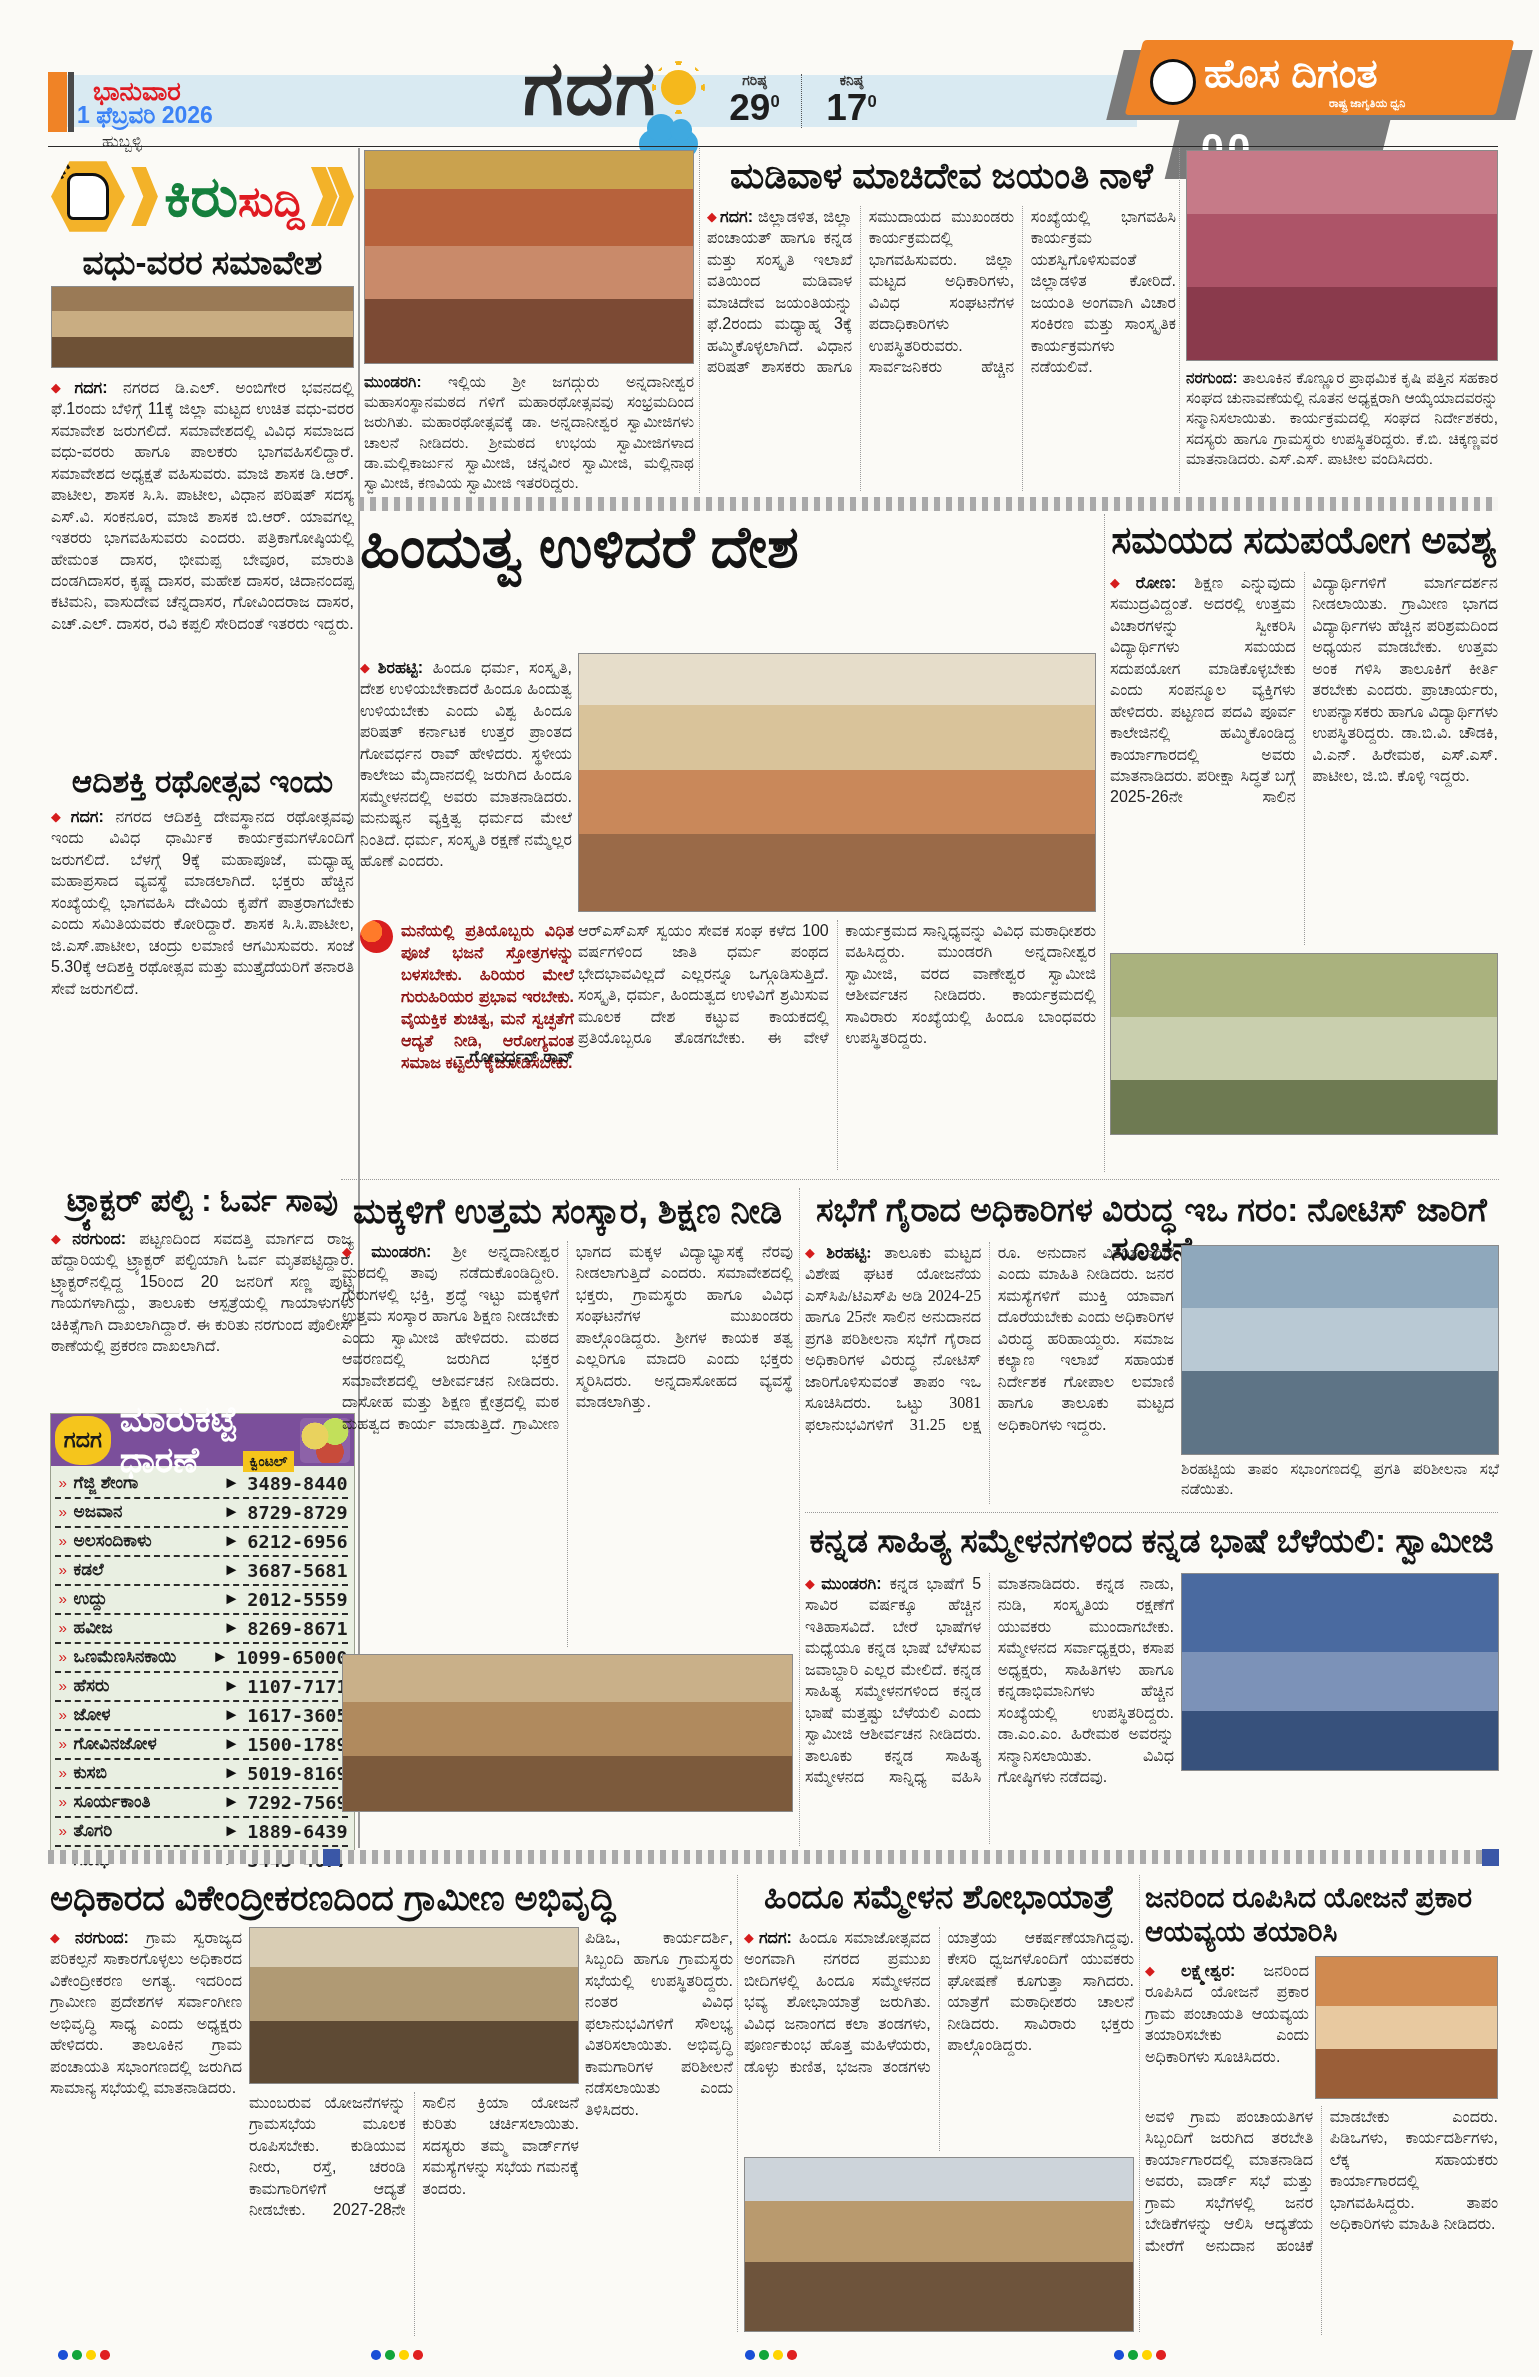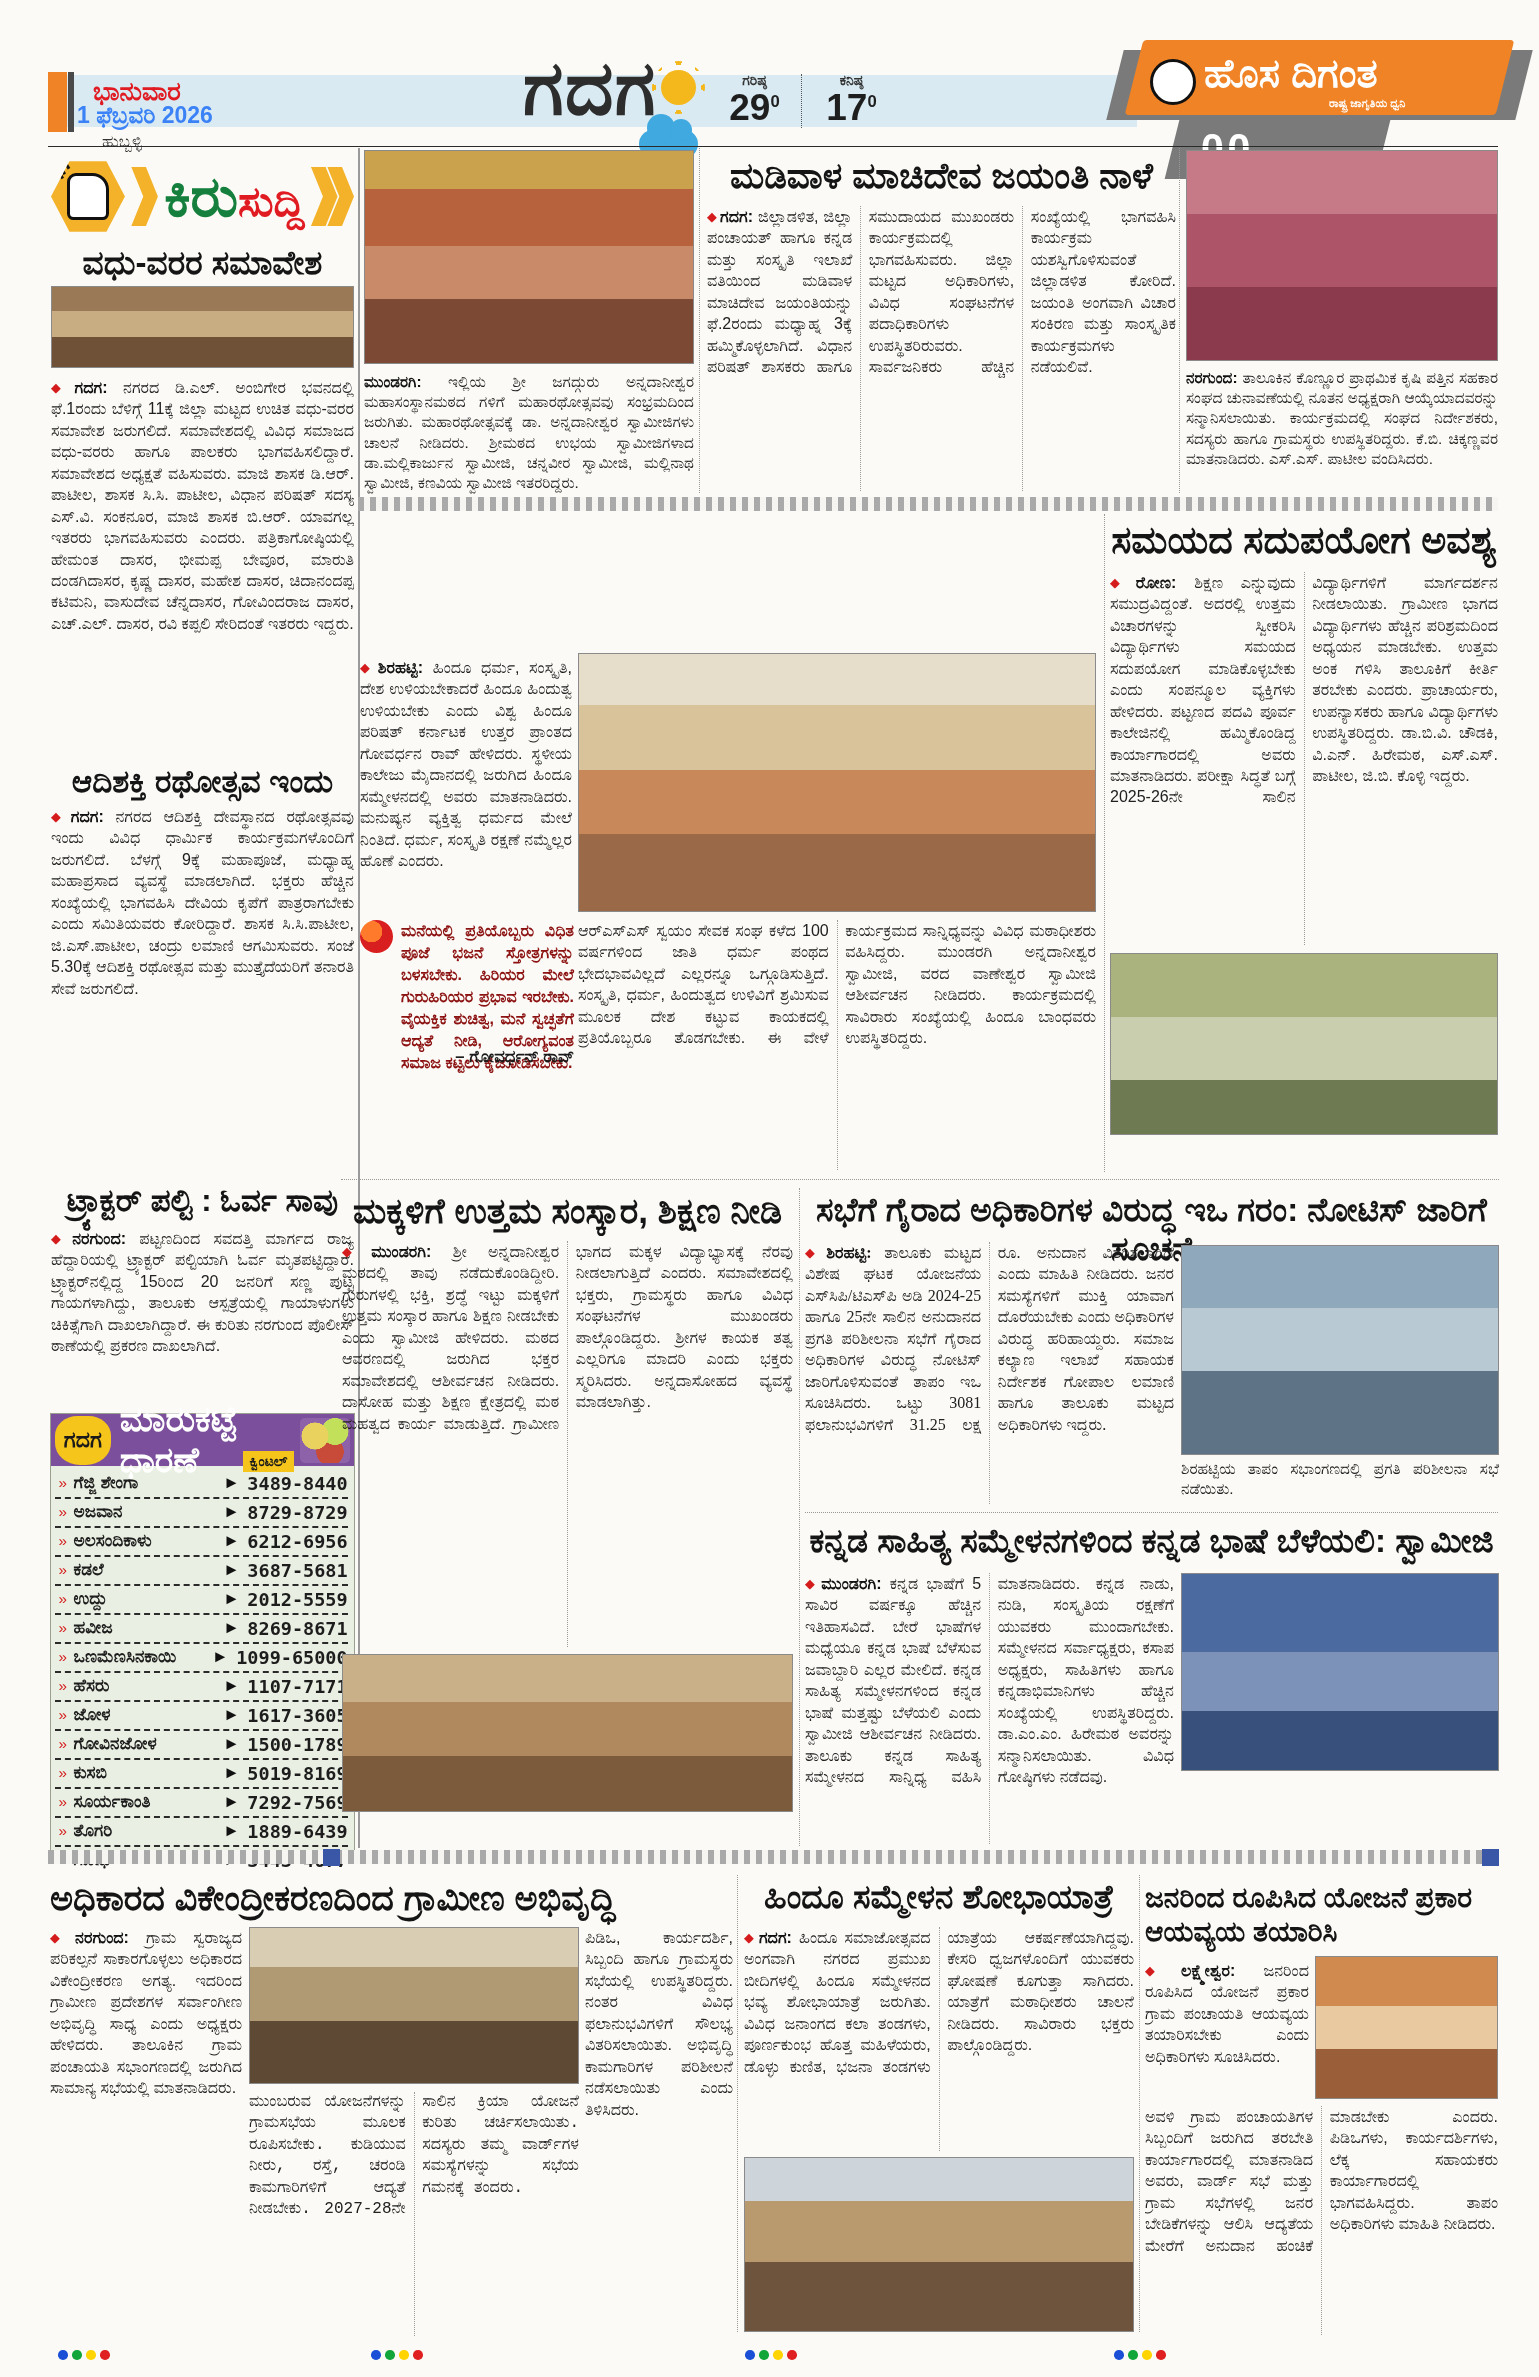--- a/index.html
+++ b/index.html
@@ -255,20 +255,21 @@
 
 <div class="abs photo" style="left:1186px;top:150px;width:312px;height:211px;background:linear-gradient(180deg,#c67a88 0 30%,#ad5468 30% 65%,#8a3a4c 65% 100%);"></div>
 <div class="abs caption" style="left:1186px;top:368px;width:312px;height:123px;">
   <span class="dateline">ನರಗುಂದ:</span>
   <span>ತಾಲೂಕಿನ ಕೊಣ್ಣೂರ ಪ್ರಾಥಮಿಕ ಕೃಷಿ ಪತ್ತಿನ ಸಹಕಾರ ಸಂಘದ ಚುನಾವಣೆಯಲ್ಲಿ ನೂತನ ಅಧ್ಯಕ್ಷರಾಗಿ ಆಯ್ಕೆಯಾದವರನ್ನು ಸನ್ಮಾನಿಸಲಾಯಿತು. ಕಾರ್ಯಕ್ರಮದಲ್ಲಿ ಸಂಘದ ನಿರ್ದೇಶಕರು, ಸದಸ್ಯರು ಹಾಗೂ ಗ್ರಾಮಸ್ಥರು ಉಪಸ್ಥಿತರಿದ್ದರು. ಕೆ.ಬಿ. ಚಿಕ್ಕಣ್ಣವರ ಮಾತನಾಡಿದರು. ಎಸ್.ಎಸ್. ಪಾಟೀಲ ವಂದಿಸಿದರು.</span>
 </div>
 
 <div class="abs stripes" style="left:358px;top:497px;width:1140px;"></div>
 
 <div class="abs head-l" style="left:360px;top:515px;width:741px;font-size:58px;line-height:1.12;">
+  <div>ಹಿಂದುತ್ವ ಉಳಿದರೆ ದೇಶ</div>
 </div>
 
 <div class="abs body-text" style="left:360px;top:657px;width:212px;height:256px;">
   <span class="bullet">◆</span><span class="dateline">ಶಿರಹಟ್ಟಿ:</span>
   <span>ಹಿಂದೂ ಧರ್ಮ, ಸಂಸ್ಕೃತಿ, ದೇಶ ಉಳಿಯಬೇಕಾದರೆ ಹಿಂದೂ ಹಿಂದುತ್ವ ಉಳಿಯಬೇಕು ಎಂದು ವಿಶ್ವ ಹಿಂದೂ ಪರಿಷತ್ ಕರ್ನಾಟಕ ಉತ್ತರ ಪ್ರಾಂತದ ಗೋವರ್ಧನ ರಾವ್ ಹೇಳಿದರು. ಸ್ಥಳೀಯ ಕಾಲೇಜು ಮೈದಾನದಲ್ಲಿ ಜರುಗಿದ ಹಿಂದೂ ಸಮ್ಮೇಳನದಲ್ಲಿ ಅವರು ಮಾತನಾಡಿದರು. ಮನುಷ್ಯನ ವ್ಯಕ್ತಿತ್ವ ಧರ್ಮದ ಮೇಲೆ ನಿಂತಿದೆ. ಧರ್ಮ, ಸಂಸ್ಕೃತಿ ರಕ್ಷಣೆ ನಮ್ಮೆಲ್ಲರ ಹೊಣೆ ಎಂದರು.</span>
 </div>
 
 <div class="abs photo" style="left:578px;top:653px;width:518px;height:259px;background:linear-gradient(180deg,#e6ddca 0 20%,#d9c39a 20% 45%,#c9885a 45% 70%,#9a6a48 70% 100%);"></div>
 
 <div class="abs" style="left:360px;top:920px;width:213px;height:153px;">
@@ -316,21 +317,21 @@
 <div class="abs stripes" style="left:48px;top:1850px;width:1450px;"></div>
 <div class="abs blue-cap" style="left:323px;top:1849px;"></div>
 <div class="abs blue-cap" style="left:1482px;top:1849px;"></div>
 
 <div class="abs head-l" style="left:50px;top:1878px;width:684px;font-size:35px;">ಅಧಿಕಾರದ ವಿಕೇಂದ್ರೀಕರಣದಿಂದ ಗ್ರಾಮೀಣ ಅಭಿವೃದ್ಧಿ</div>
 <div class="abs body-text" style="left:50px;top:1927px;width:192px;height:409px;">
   <span class="bullet">◆</span><span class="dateline">ನರಗುಂದ:</span>
   <span>ಗ್ರಾಮ ಸ್ವರಾಜ್ಯದ ಪರಿಕಲ್ಪನೆ ಸಾಕಾರಗೊಳ್ಳಲು ಅಧಿಕಾರದ ವಿಕೇಂದ್ರೀಕರಣ ಅಗತ್ಯ. ಇದರಿಂದ ಗ್ರಾಮೀಣ ಪ್ರದೇಶಗಳ ಸರ್ವಾಂಗೀಣ ಅಭಿವೃದ್ಧಿ ಸಾಧ್ಯ ಎಂದು ಅಧ್ಯಕ್ಷರು ಹೇಳಿದರು. ತಾಲೂಕಿನ ಗ್ರಾಮ ಪಂಚಾಯತಿ ಸಭಾಂಗಣದಲ್ಲಿ ಜರುಗಿದ ಸಾಮಾನ್ಯ ಸಭೆಯಲ್ಲಿ ಮಾತನಾಡಿದರು.</span>
 </div>
 <div class="abs photo" style="left:249px;top:1927px;width:330px;height:157px;background:linear-gradient(180deg,#d9cdb4 0 25%,#b09a74 25% 60%,#5e4a34 60% 100%);"></div>
-<div class="abs body-text cols2" style="left:249px;top:2092px;width:330px;height:244px;font-family:Liberation Mono, monospace;">
+<div class="abs body-text cols2" style="left:249px;top:2092px;width:330px;height:244px;">
   <span>ಮುಂಬರುವ ಯೋಜನೆಗಳನ್ನು ಗ್ರಾಮಸಭೆಯ ಮೂಲಕ ರೂಪಿಸಬೇಕು. ಕುಡಿಯುವ ನೀರು, ರಸ್ತೆ, ಚರಂಡಿ ಕಾಮಗಾರಿಗಳಿಗೆ ಆದ್ಯತೆ ನೀಡಬೇಕು. 2027-28ನೇ ಸಾಲಿನ ಕ್ರಿಯಾ ಯೋಜನೆ ಕುರಿತು ಚರ್ಚಿಸಲಾಯಿತು. ಸದಸ್ಯರು ತಮ್ಮ ವಾರ್ಡ್‌ಗಳ ಸಮಸ್ಯೆಗಳನ್ನು ಸಭೆಯ ಗಮನಕ್ಕೆ ತಂದರು.</span>
 </div>
 <div class="abs body-text" style="left:585px;top:1927px;width:148px;height:409px;">
   <span>ಪಿಡಿಒ, ಕಾರ್ಯದರ್ಶಿ, ಸಿಬ್ಬಂದಿ ಹಾಗೂ ಗ್ರಾಮಸ್ಥರು ಸಭೆಯಲ್ಲಿ ಉಪಸ್ಥಿತರಿದ್ದರು. ನಂತರ ವಿವಿಧ ಫಲಾನುಭವಿಗಳಿಗೆ ಸೌಲಭ್ಯ ವಿತರಿಸಲಾಯಿತು. ಅಭಿವೃದ್ಧಿ ಕಾಮಗಾರಿಗಳ ಪರಿಶೀಲನೆ ನಡೆಸಲಾಯಿತು ಎಂದು ತಿಳಿಸಿದರು.</span>
 </div>
 
 <div class="abs head-c" style="left:744px;top:1878px;width:390px;font-size:33px;">ಹಿಂದೂ ಸಮ್ಮೇಳನ ಶೋಭಾಯಾತ್ರೆ</div>
 <div class="abs body-text cols2" style="left:744px;top:1927px;width:390px;height:224px;">
   <span class="bullet">◆</span><span class="dateline">ಗದಗ:</span>
   <span>ಹಿಂದೂ ಸಮಾಜೋತ್ಸವದ ಅಂಗವಾಗಿ ನಗರದ ಪ್ರಮುಖ ಬೀದಿಗಳಲ್ಲಿ ಹಿಂದೂ ಸಮ್ಮೇಳನದ ಭವ್ಯ ಶೋಭಾಯಾತ್ರೆ ಜರುಗಿತು. ವಿವಿಧ ಜನಾಂಗದ ಕಲಾ ತಂಡಗಳು, ಪೂರ್ಣಕುಂಭ ಹೊತ್ತ ಮಹಿಳೆಯರು, ಡೊಳ್ಳು ಕುಣಿತ, ಭಜನಾ ತಂಡಗಳು ಯಾತ್ರೆಯ ಆಕರ್ಷಣೆಯಾಗಿದ್ದವು. ಕೇಸರಿ ಧ್ವಜಗಳೊಂದಿಗೆ ಯುವಕರು ಘೋಷಣೆ ಕೂಗುತ್ತಾ ಸಾಗಿದರು. ಯಾತ್ರೆಗೆ ಮಠಾಧೀಶರು ಚಾಲನೆ ನೀಡಿದರು. ಸಾವಿರಾರು ಭಕ್ತರು ಪಾಲ್ಗೊಂಡಿದ್ದರು.</span>

